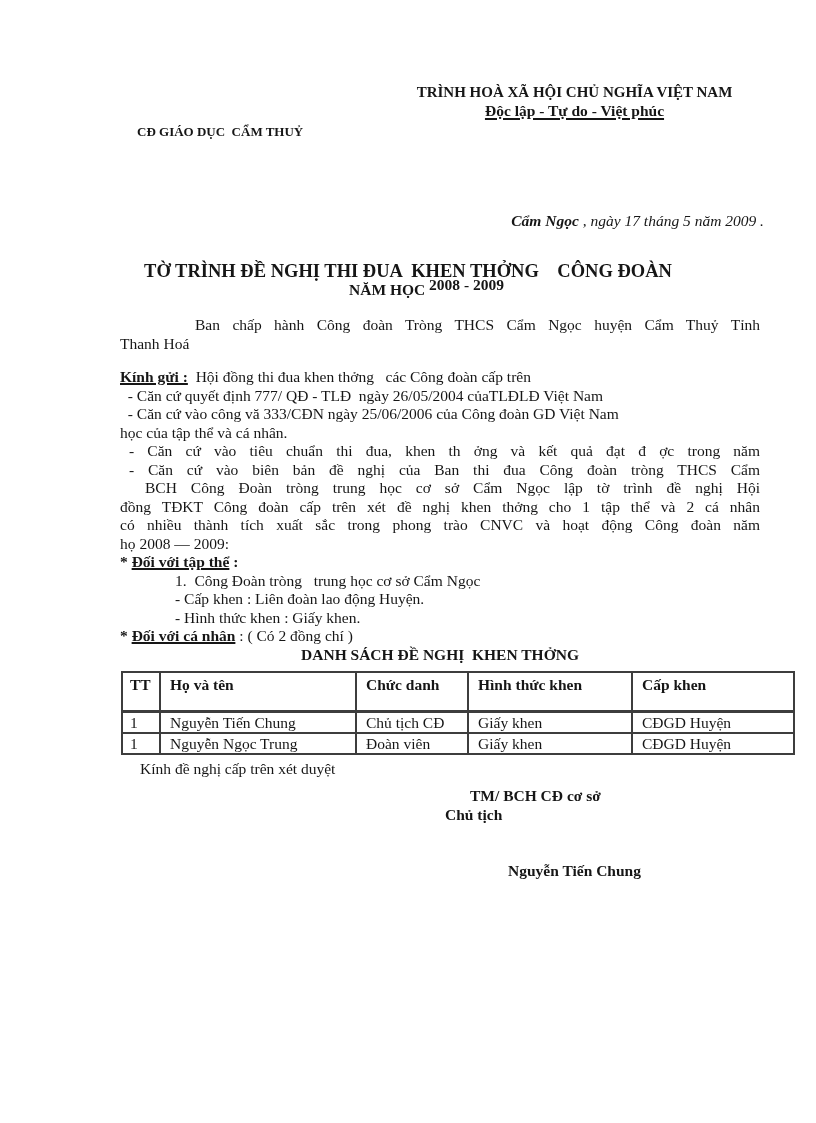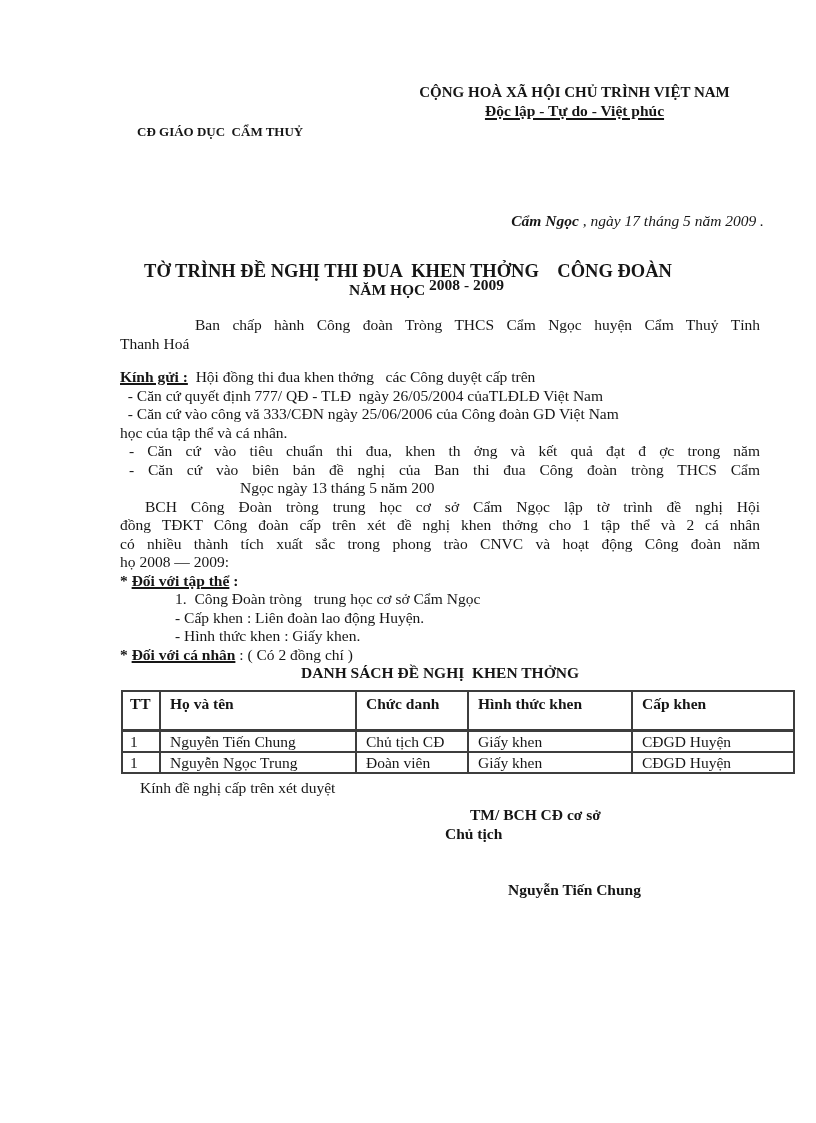--- a/index.html
+++ b/index.html
@@ -59,48 +59,47 @@
 </head>
 <body>
 
 <div class="page">
 
   <div class="header-row">
     <div class="header-left">
       <div class="line">CĐ GIÁO DỤC  CẨM THUỶ</div>
     </div>
     <div class="header-right">
-      <div class="hr1">CỘNG HOÀ XÃ HỘI CHỦ TRÌNH VIỆT NAM</div>
+      <div class="hr1">TRÌNH HOÀ XÃ HỘI CHỦ NGHĨA VIỆT NAM</div>
       <div class="hr2">Độc lập - Tự do - Việt phúc</div>
     </div>
   </div>
 
   <div class="date-row">
     <span class="date-place">Cẩm Ngọc</span><span> , ngày 17 tháng 5 năm 2009 .</span>
   </div>
 
   <div class="title-block">
     <div class="title-l1">TỜ TRÌNH ĐỀ NGHỊ THI ĐUA  KHEN THỞNG    CÔNG ĐOÀN</div>
     <div class="title-l2"><span>NĂM HỌC </span><span class="title-years">2008 - 2009</span></div>
   </div>
 
   <div class="text mt20">
     <div class="line fill indent75">Ban chấp hành Công đoàn Tròng   THCS  Cẩm Ngọc huyện Cẩm Thuỷ Tỉnh</div>
     <div class="line">Thanh Hoá</div>
   </div>
 
   <div class="text mt15">
-    <div class="line"><span class="bu">Kính gửi :</span><span>  Hội đồng thi đua khen thởng   các Công duyệt cấp trên</span></div>
+    <div class="line"><span class="bu">Kính gửi :</span><span>  Hội đồng thi đua khen thởng   các Công đoàn cấp trên</span></div>
 
     <div class="line">  - Căn cứ quyết định 777/ QĐ - TLĐ  ngày 26/05/2004 củaTLĐLĐ Việt Nam</div>
     <div class="line">  - Căn cứ vào công vă 333/CĐN ngày 25/06/2006 của Công đoàn GD Việt Nam</div>
     <div class="line">học của tập thể và cá nhân.</div>
     <div class="line fill indent9">- Căn cứ vào tiêu chuẩn thi đua, khen th ởng   và kết quả đạt đ ợc   trong năm</div>
     <div class="line fill indent9">- Căn cứ vào biên bản đề nghị của Ban thi đua Công đoàn tròng   THCS Cẩm</div>
-    <div class="line ml120">Ngọc ngày 13 tháng 5 năm 200</div>
 
     <div class="line fill indent25">BCH  Công Đoàn tròng   trung học cơ sở Cẩm Ngọc lập tờ trình đề nghị Hội</div>
     <div class="line fill">đồng TĐKT Công đoàn cấp trên xét đề nghị khen thởng   cho 1 tập thể và 2 cá nhân</div>
     <div class="line fill">có nhiều thành tích xuất sắc trong phong trào CNVC và hoạt động Công đoàn năm</div>
     <div class="line">họ 2008 — 2009:</div>
 
     <div class="line"><span class="b">* </span><span class="bu">Đối với tập thể</span><span class="b"> :</span></div>
     <div class="line ml55">1.  Công Đoàn tròng   trung học cơ sở Cẩm Ngọc</div>
     <div class="line ml55">- Cấp khen : Liên đoàn lao động Huyện.</div>
     <div class="line ml55">- Hình thức khen : Giấy khen.</div>

